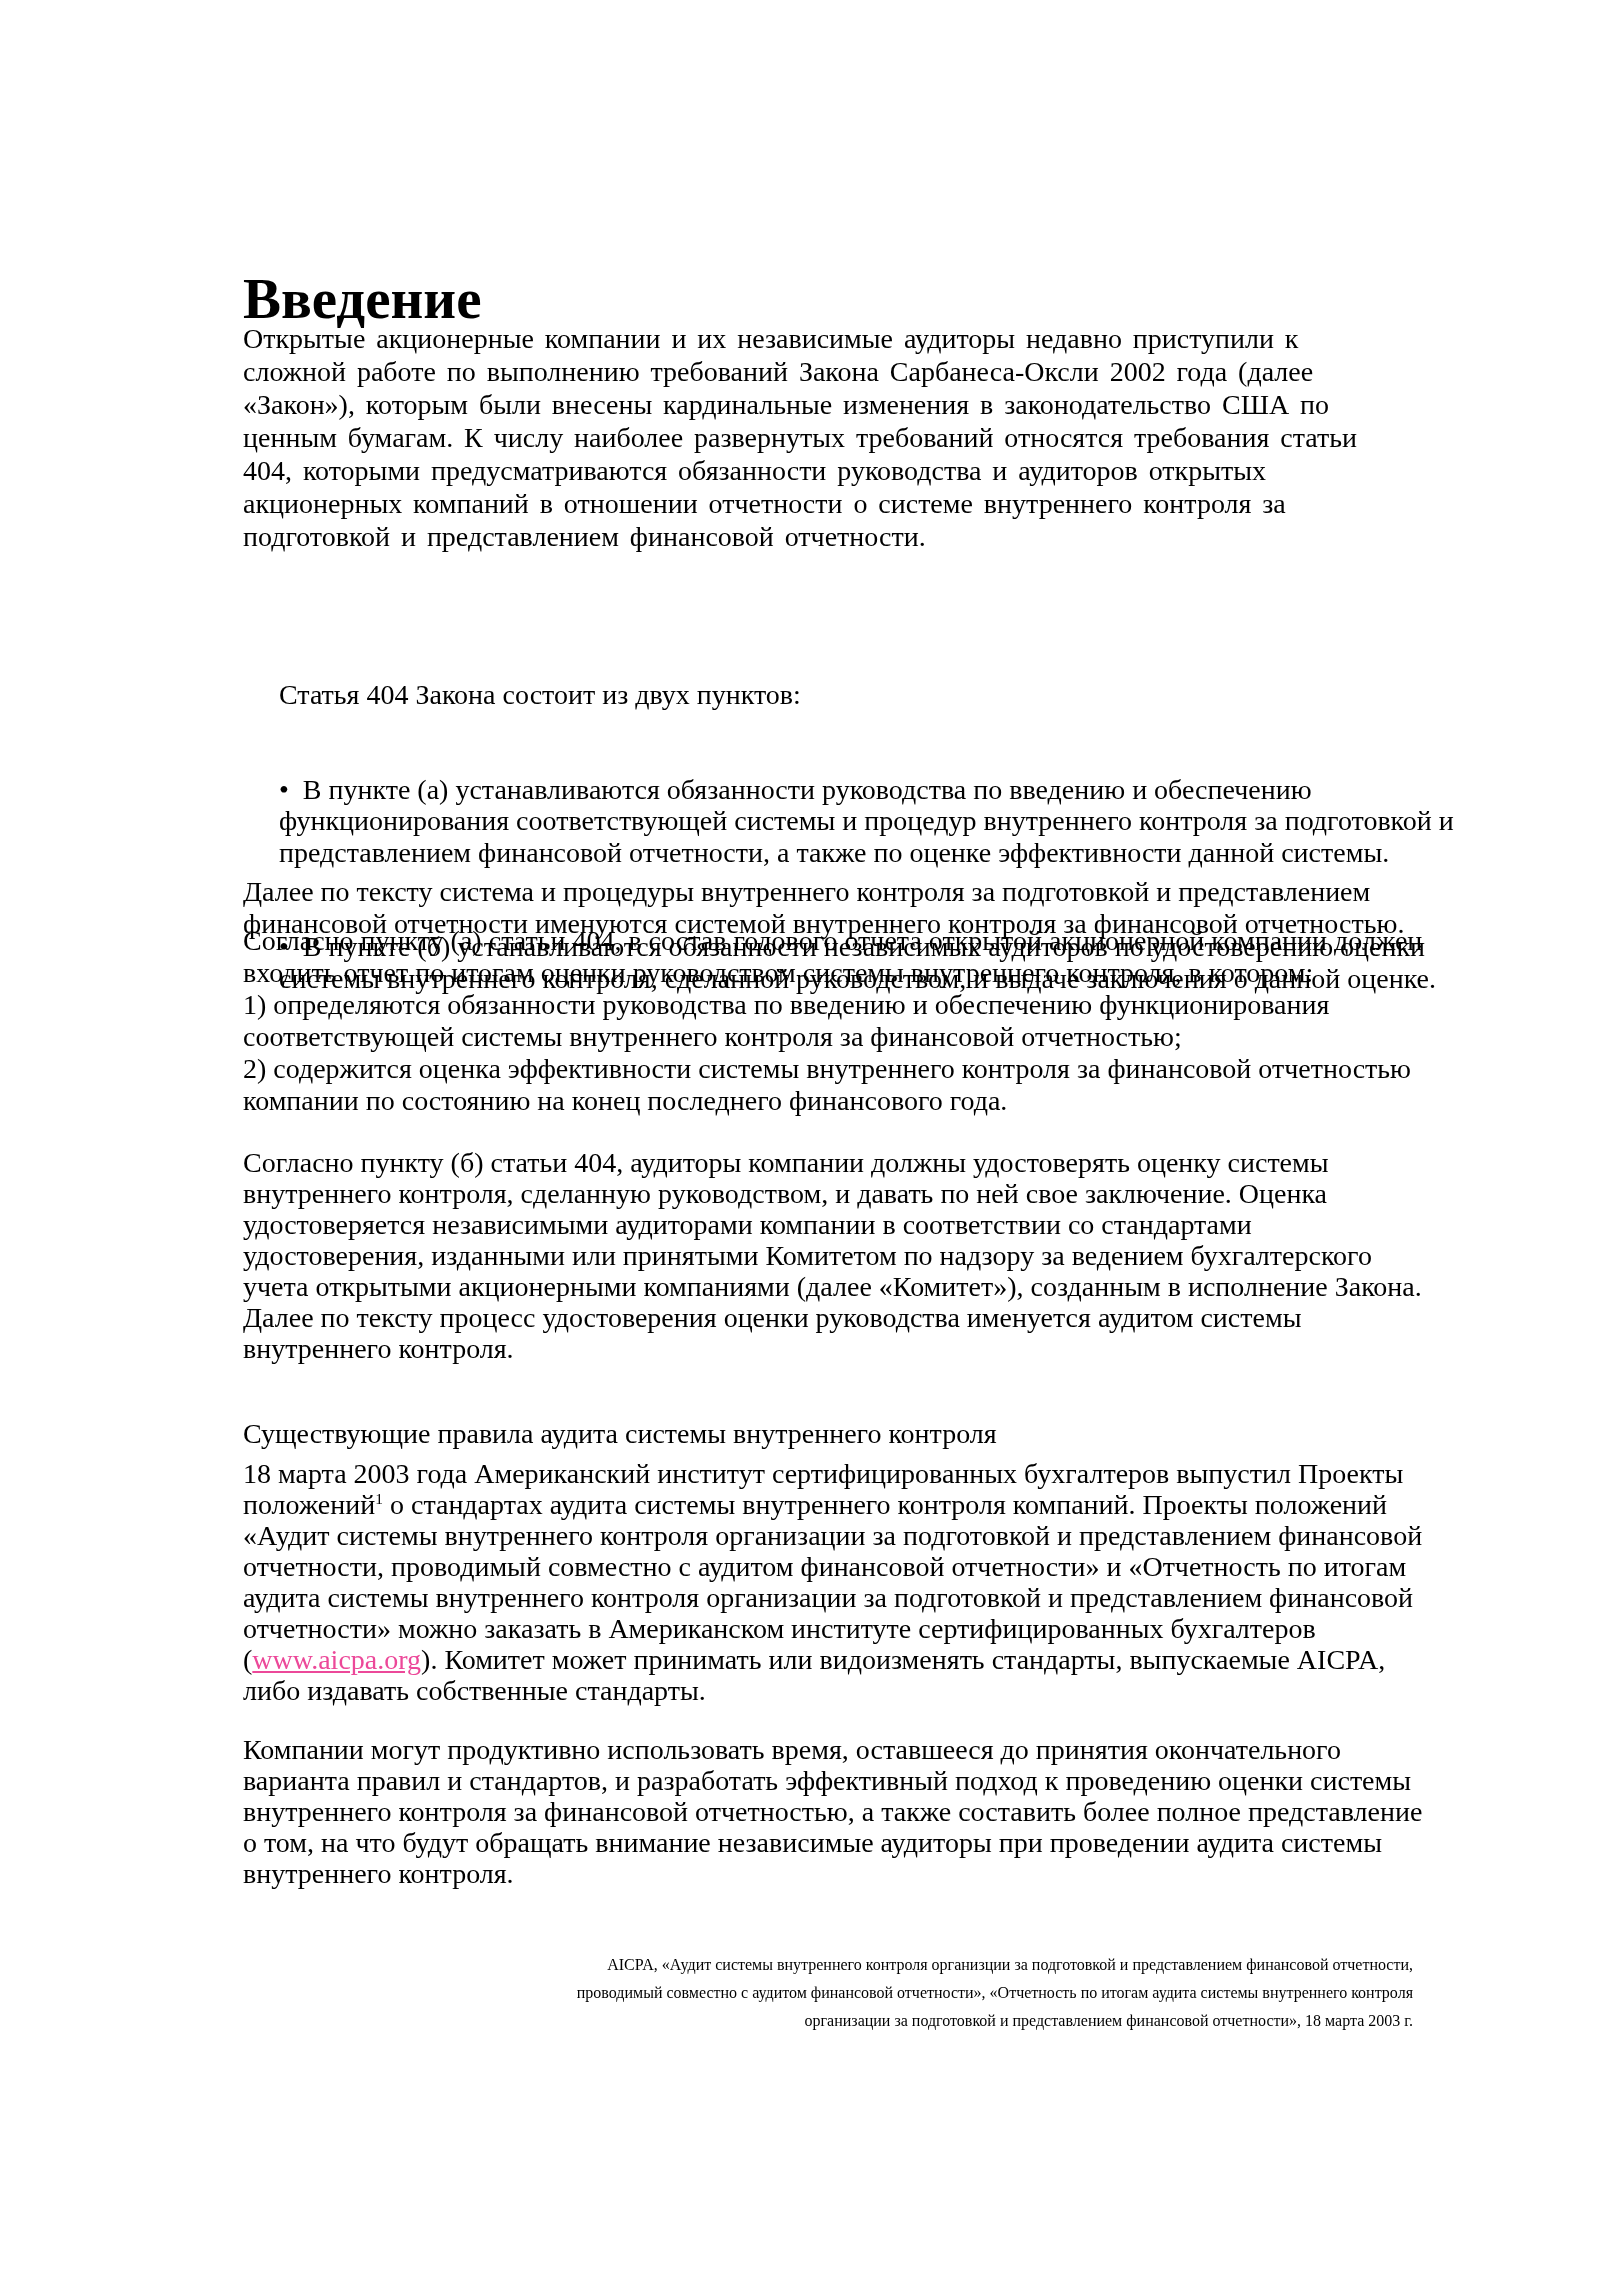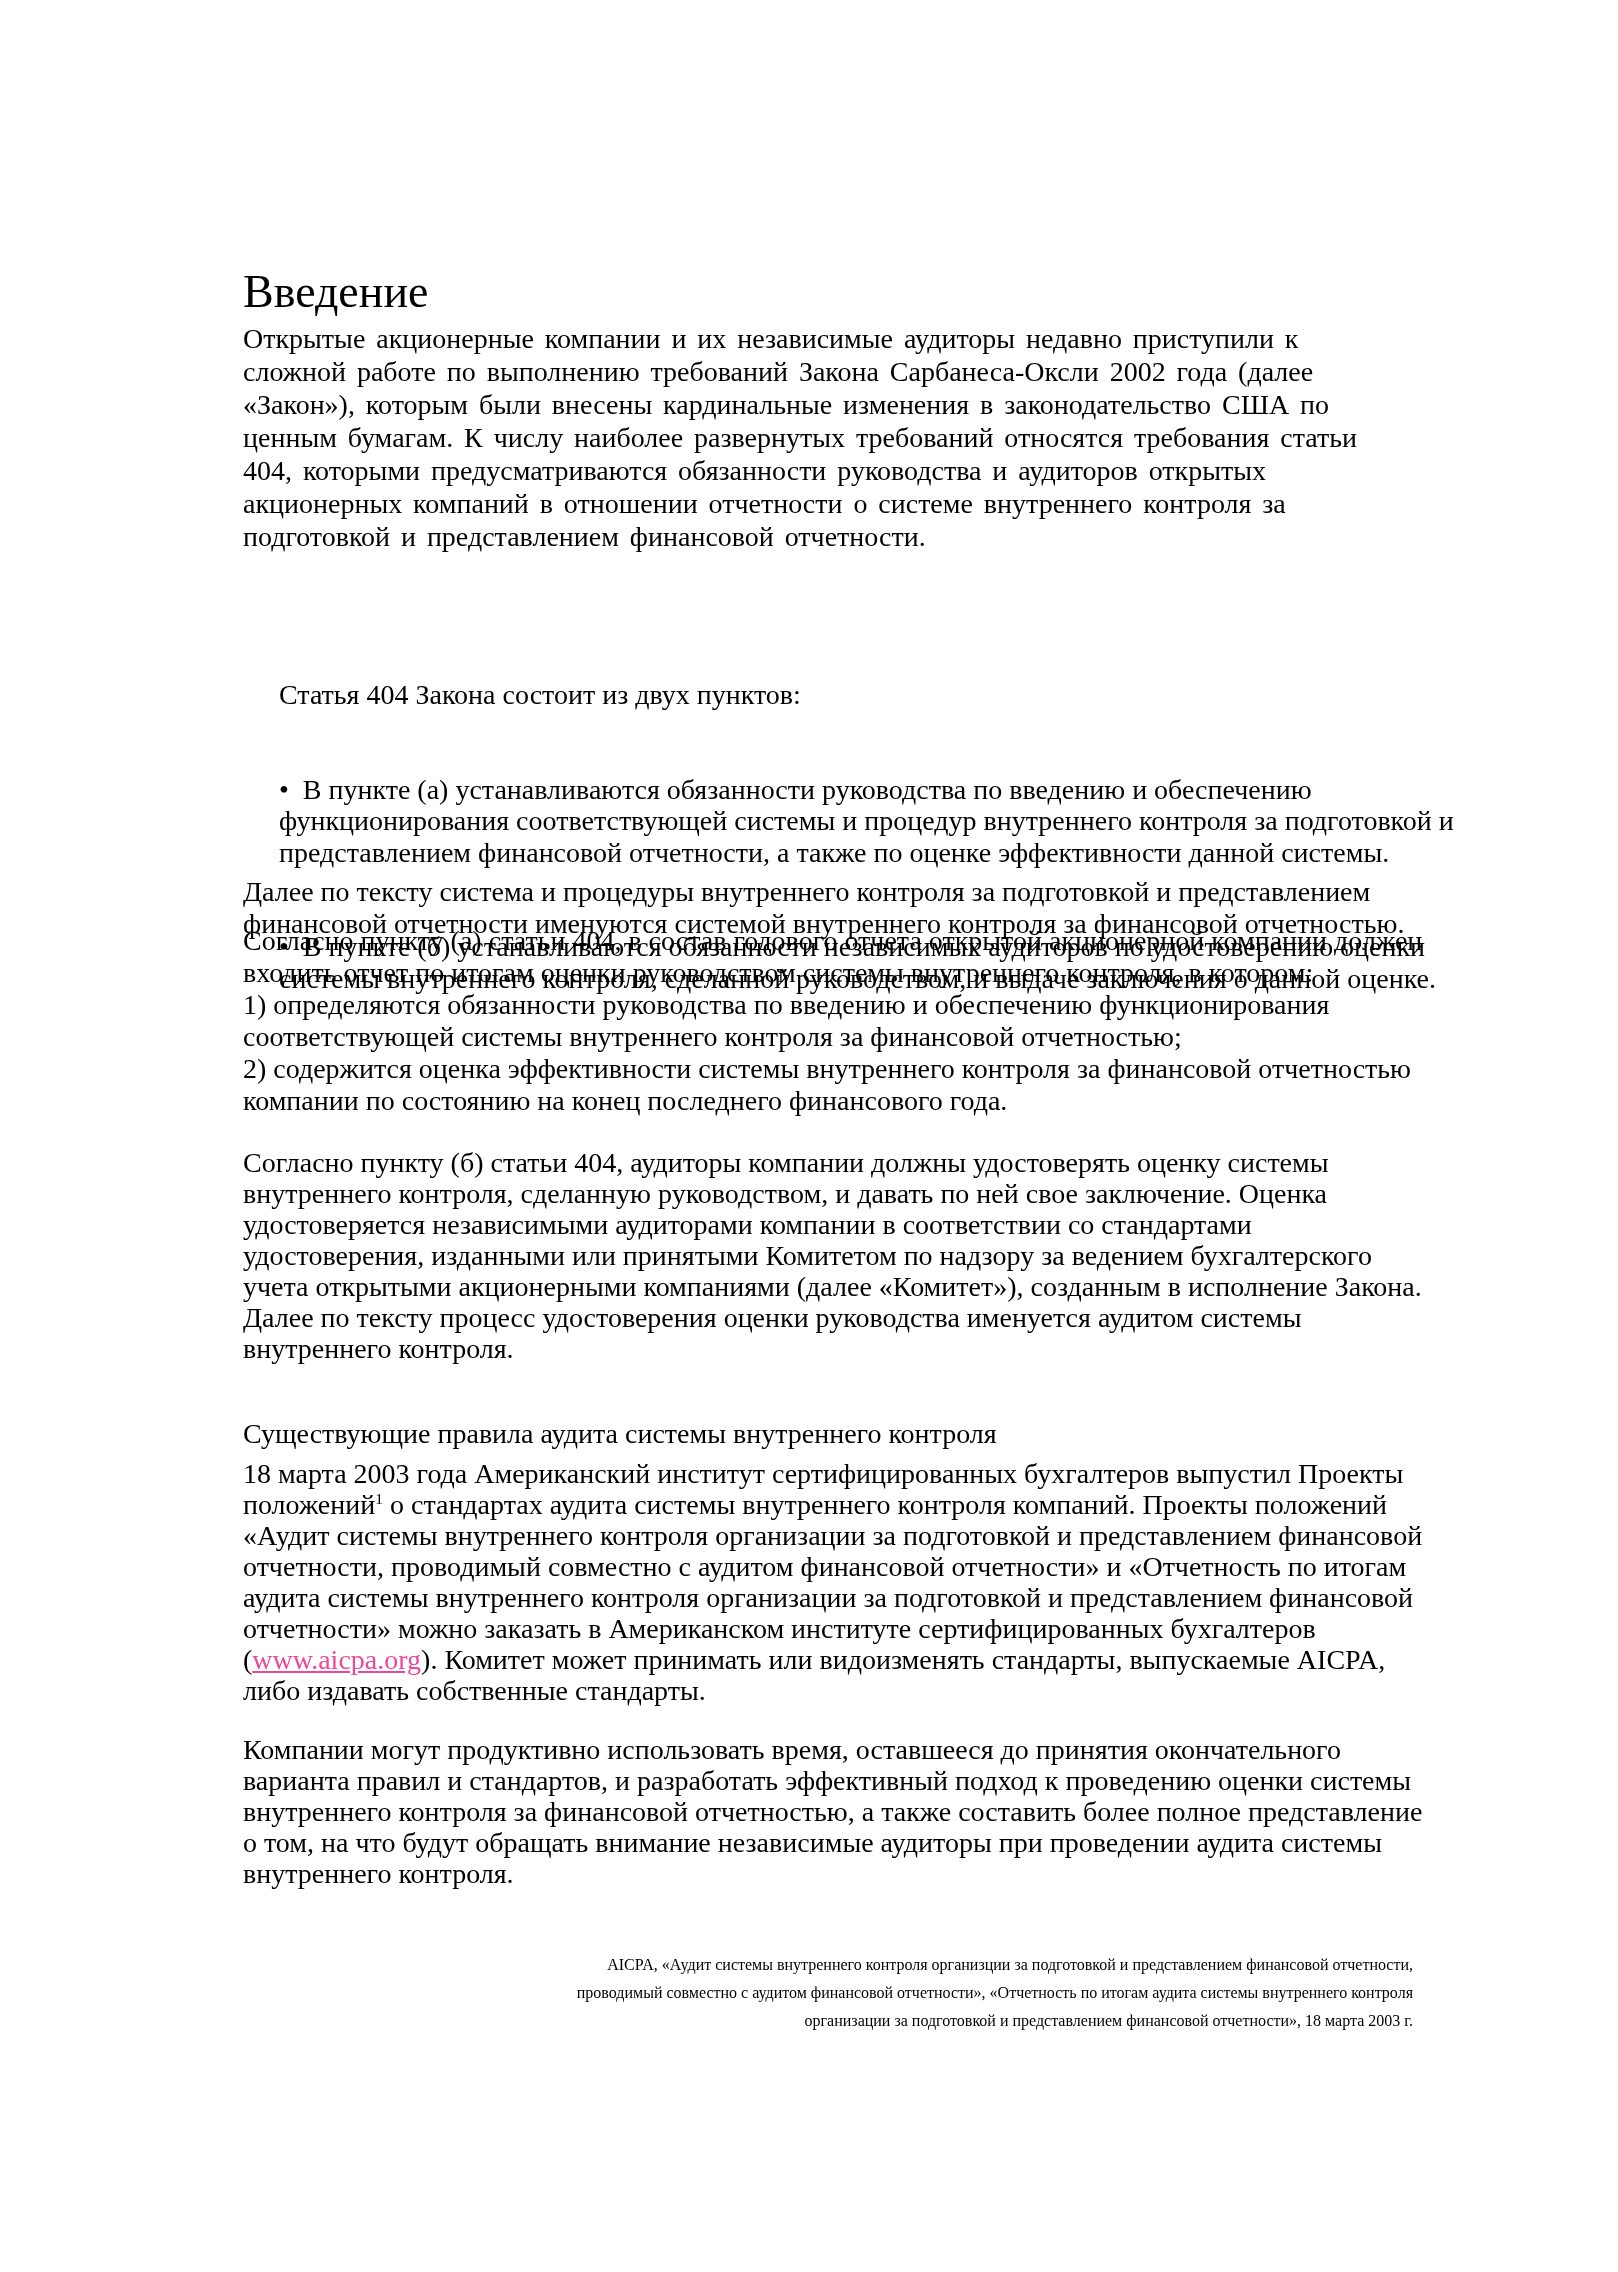--- a/index.html
+++ b/index.html
@@ -25,23 +25,23 @@
     position: absolute;
     left: 243px;
     width: 1170px;
     white-space: pre;
     font-size: 28px;
     line-height: 32px;
     color: #000000;
   }
   .doc-title {
     top: 235px;
-    font-size: 46px;
+    font-size: 57px;
     line-height: 51px;
-    font-weight: normal;
+    font-weight: bold;
     white-space: pre;
   }
   .p-intro {
     top: 322px;
     line-height: 33px;
     word-spacing: 3.9px;
   }
   .p-article404 {
     top: 616px;
     line-height: 31.5px;

